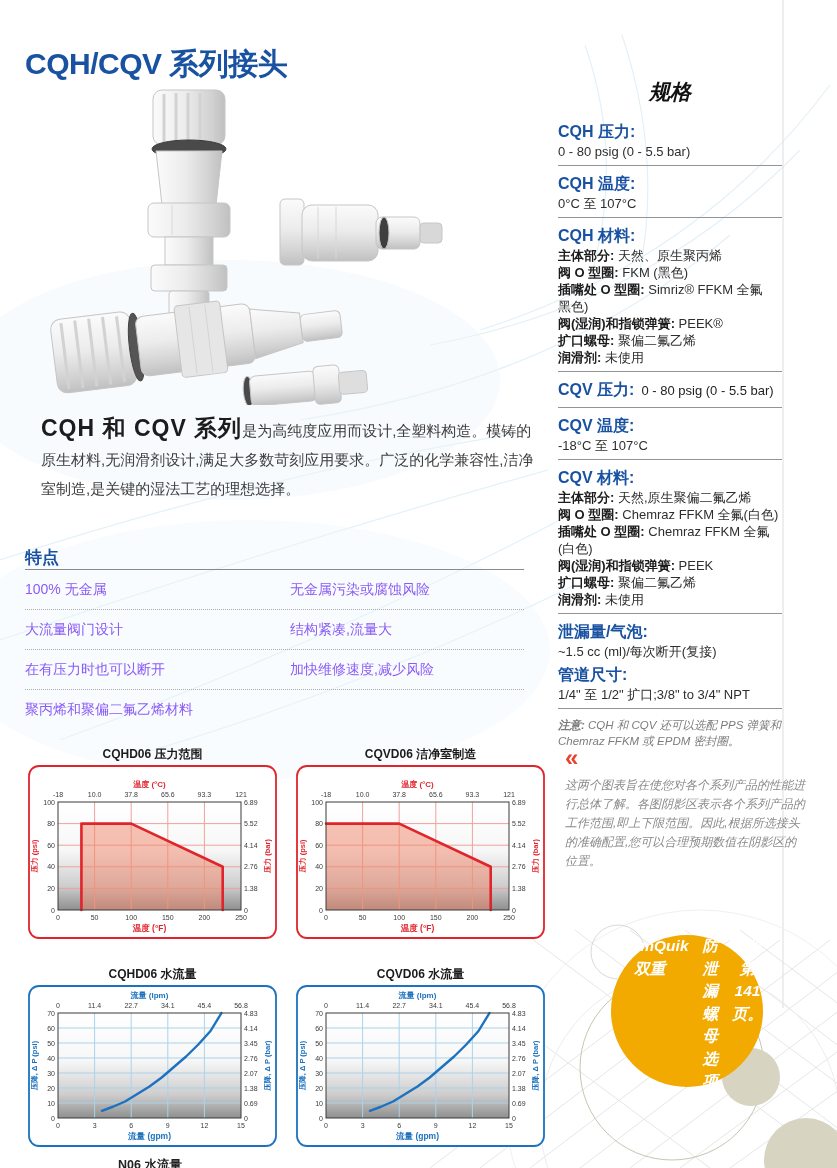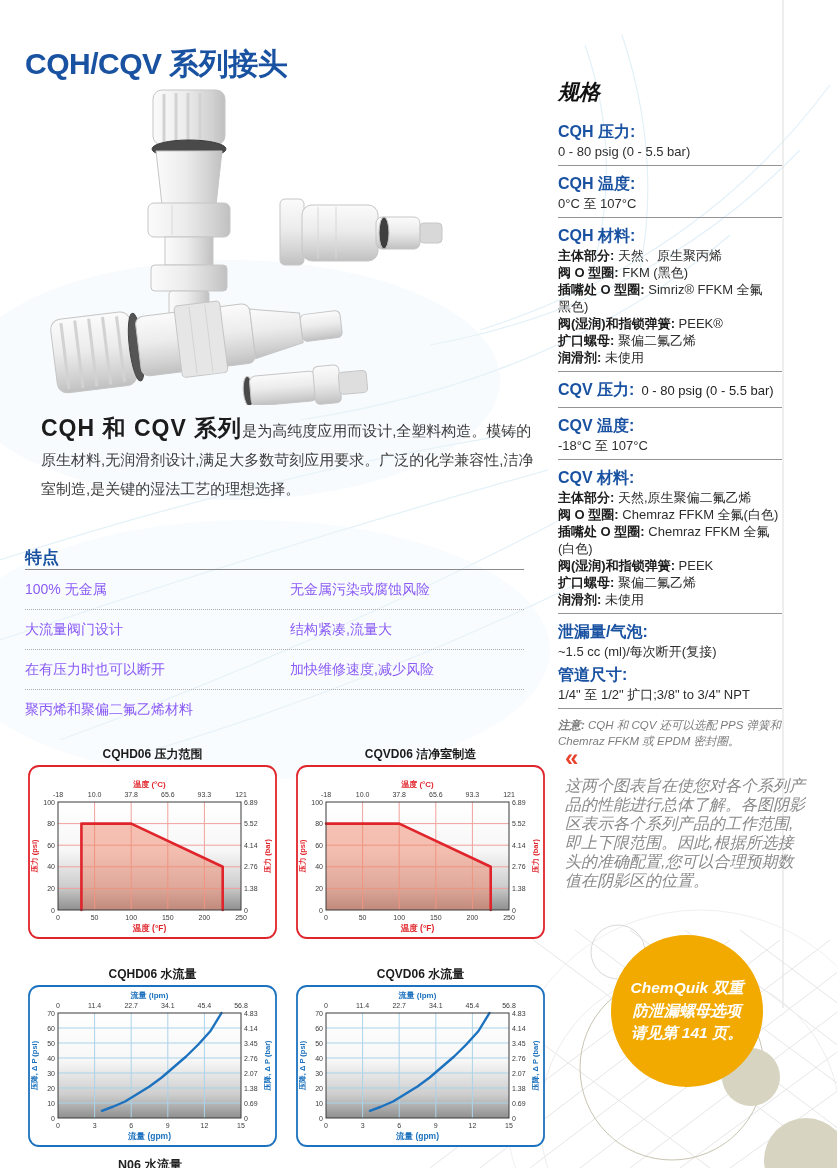--- a/index.html
+++ b/index.html
@@ -25,45 +25,45 @@
 
   
   #features{left:25px;top:546px;width:499px;}
   .f-head{display:grid;grid-template-columns:265px 1fr;border-bottom:1px solid #8a8a8a;}
   .f-head span{font-size:17px;font-weight:700;color:#1a52a2;}
   .f-row{display:grid;grid-template-columns:265px 1fr;padding:11px 0 10px 0;border-bottom:1px dotted #adadad;font-size:14px;color:#8b5cf6;}
   .f-row:last-child{border-bottom:none;}
 
   
   #sidebar{left:558px;top:78px;width:224px;}
-  #spec-heading{font-size:21px;font-weight:700;font-style:italic;color:#111;margin:0 0 16px 0;}
+  #spec-heading{font-size:21px;font-weight:700;font-style:italic;color:#111;margin:0 0 16px 0;text-align:center;}
   .spec-section h3{margin:0 0 2px 0;font-size:16px;line-height:19px;font-weight:700;color:#1a52a2;}
   .spec-section .inline-val{font-size:13px;font-weight:400;color:#222;margin-left:7px;}
   .spec-line{font-size:13px;line-height:17px;color:#2e2e2e;}
   .spec-line .b{font-weight:700;color:#1c1c1c;}
   .spec-section{padding-bottom:5px;}
   .rule{border-bottom:1px solid #949494;margin:0 0 8px 0;}
   #spec-note{margin-top:3px;font-size:11.5px;line-height:16px;font-style:italic;color:#7c7c7c;}
   #spec-note .b{font-weight:700;}
 
   
   .chart{position:absolute;width:249px;z-index:1;}
   .chart-title{position:absolute;top:-19px;left:0;width:100%;text-align:center;
     font-size:12px;font-weight:700;color:#1b1b1b;}
   .chart svg{display:block;}
   .chart text{font-family:"Liberation Sans","DejaVu Sans",sans-serif;}
 
   
   #charts-note{left:565px;top:748px;width:242px;z-index:1;}
   #charts-note .marker{font-size:24px;font-weight:700;color:#e8432c;line-height:20px;}
-  #charts-note p{margin:8px 0 0 0;font-size:16px;line-height:19px;font-style:italic;color:#8a8a8a;}
+  #charts-note p{margin:8px 0 0 0;font-size:12px;line-height:19px;font-style:italic;color:#8a8a8a;}
 
   
   #badge{left:611px;top:935px;width:152px;height:152px;border-radius:50%;z-index:2;
-    display:flex;flex-direction:column;justify-content:center;text-align:center;}
+    display:flex;flex-direction:row;justify-content:center;text-align:center;gap:11px;}
   #badge div{font-size:15.5px;line-height:22.5px;font-weight:700;font-style:italic;color:#ffffff;}
 
   #bottom-clipped{left:85px;top:1157px;width:130px;text-align:center;
     font-size:12.5px;font-weight:700;color:#222;z-index:1;}
 </style>
 </head>
 <body>
 
 <svg id="deco" width="837" height="1168" viewBox="0 0 837 1168">
   <g fill="none" stroke="#dcedf6" stroke-width="1.2" opacity="0.8">

